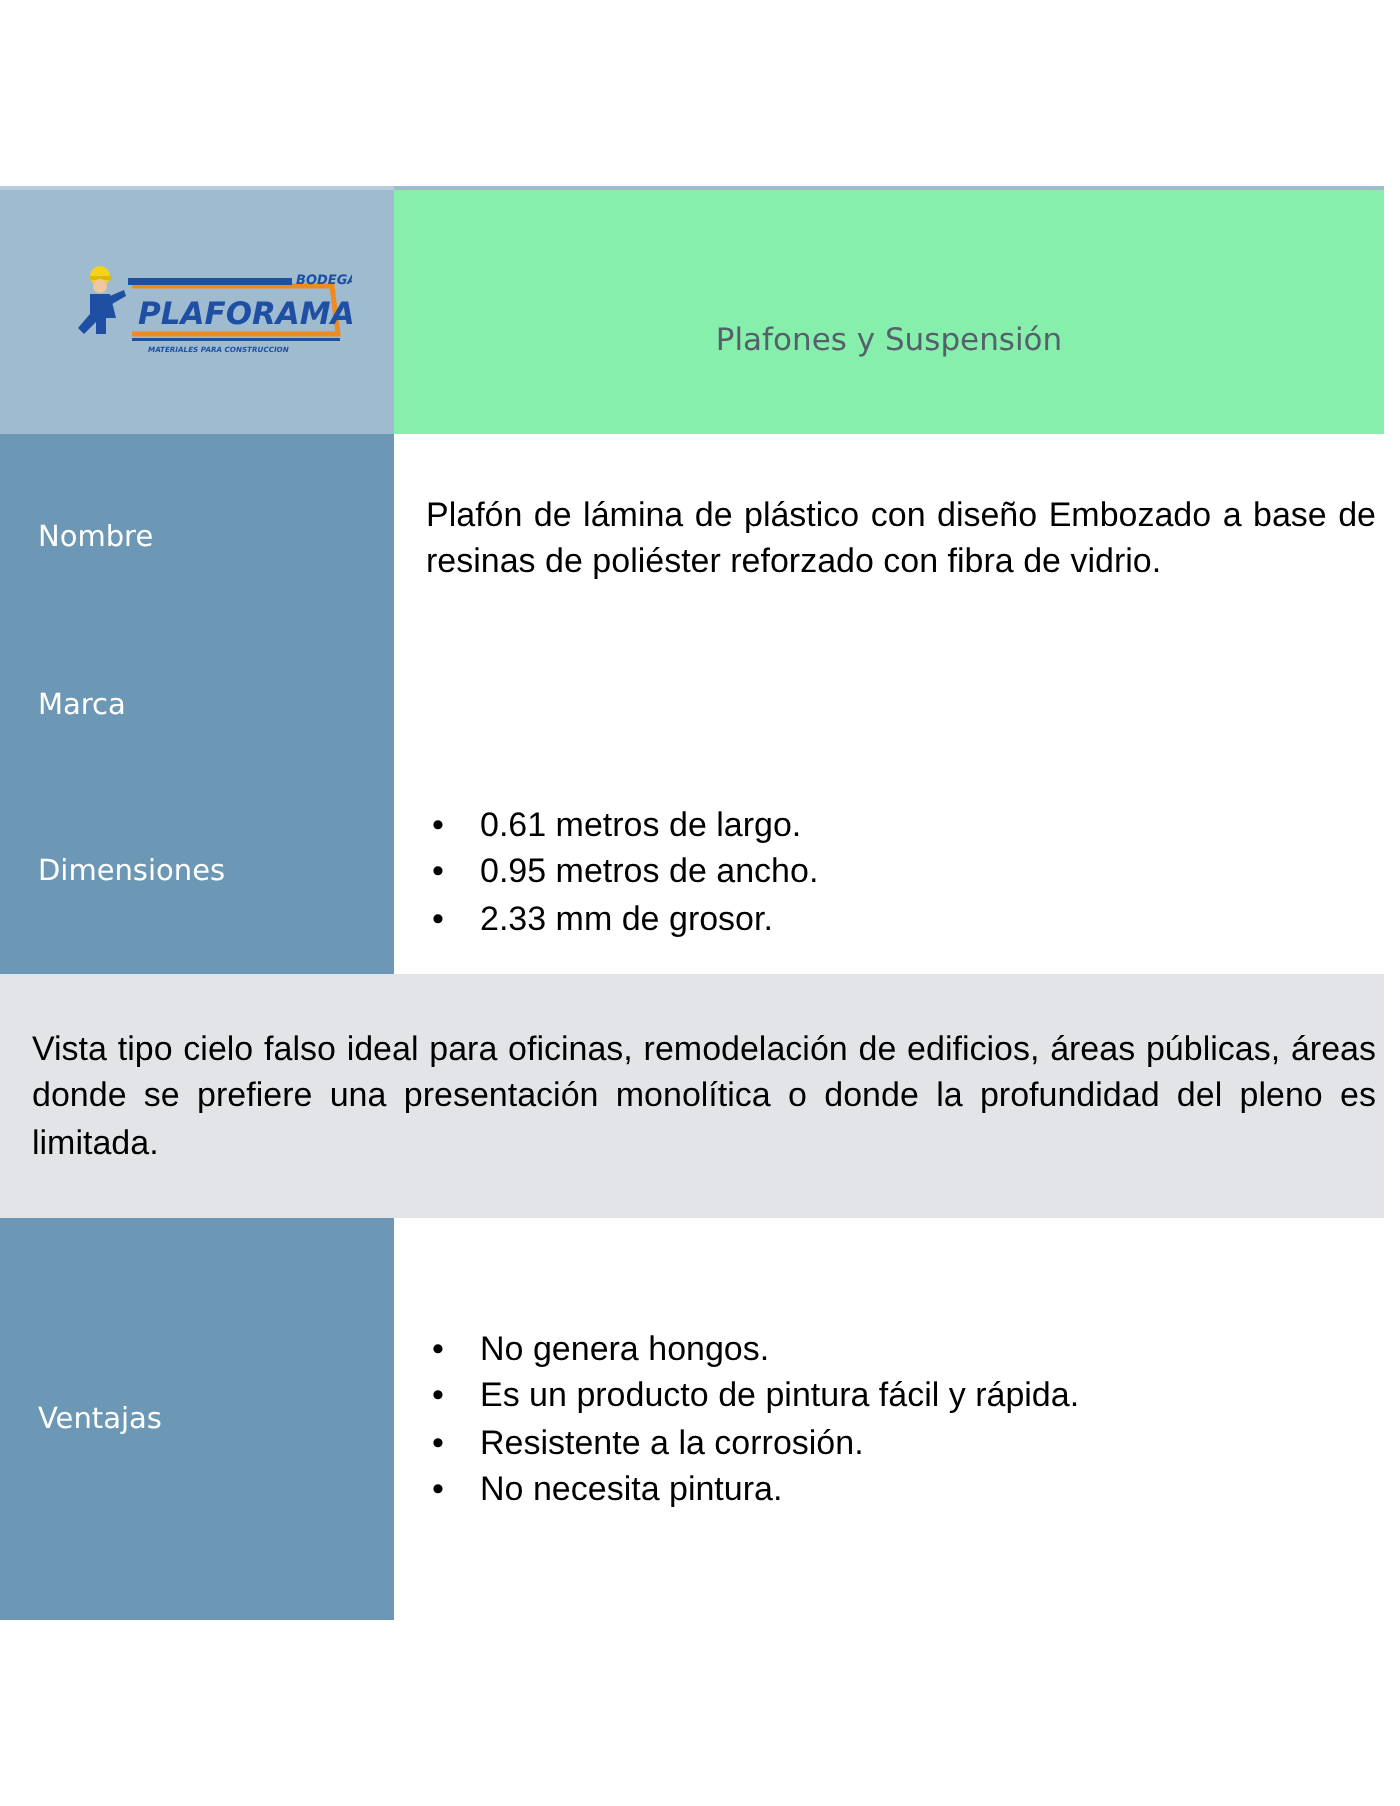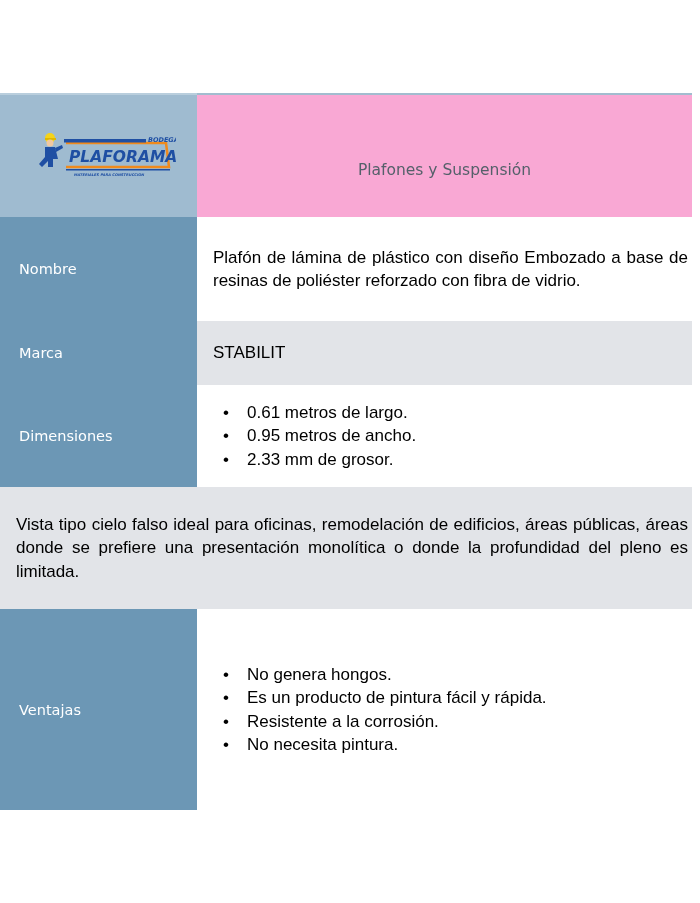--- a/index.html
+++ b/index.html
@@ -11,28 +11,28 @@
       font-family: "DejaVu Sans", sans-serif; font-size: 14.5px;
       display: flex; align-items: center; padding-left: 19px; box-sizing: border-box;
     }
     .value-cell {
       flex: 1; color: #000000; font-size: 17px; line-height: 23.5px;
       padding: 0 4px 0 16px; box-sizing: border-box; display: flex; align-items: center;
     }
     .value-cell.white { background: #ffffff; }
     .value-cell.grey { background: #e2e4e8; }
     .justify { text-align: justify; text-align-last: left; width: 100%; }
-    ul.bullets { list-style: none; margin: 8px; padding: 0; }
+    ul.bullets { list-style: none; margin: 1px; padding: 0; }
     ul.bullets li { position: relative; padding-left: 26px; }
     ul.bullets li::before { content: "•"; position: absolute; left: 2px; top: 0; }
 
     .header-row { height: 124px; }
     .logo-cell { width: 197px; flex: 0 0 197px; background: #9fbbd0; position: relative; border-top: 2px solid #b9cedd; box-sizing: border-box; }
     .title-cell {
-      flex: 1; background: #f9a8d4; display: flex; align-items: center; justify-content: center;
+      flex: 1; background: #86efac; display: flex; align-items: center; justify-content: center;
       color: #55606a; font-family: "DejaVu Sans", sans-serif; font-size: 15.5px; padding-top: 28px; box-sizing: border-box;
       border-top: 2px solid #a2bccf;
     }
     .logo { position: absolute; left: 36px; top: 34px; width: 140px; height: 50px; }
   </style>
 </head>
 <body>
 
 <div class="table">
 
@@ -61,23 +61,20 @@
 
   <div class="row" style="height:104px">
     <div class="label-cell">Nombre</div>
     <div class="value-cell white">
       <div class="justify">Plafón de lámina de plástico con diseño Embozado a base de resinas de poliéster reforzado con fibra de vidrio.</div>
     </div>
   </div>
 
   <div class="row" style="height:64px">
     <div class="label-cell">Marca</div>
-    <div class="value-cell grey">
-      <div>STABILIT</div>
-    </div>
   </div>
 
   <div class="row" style="height:102px">
     <div class="label-cell">Dimensiones</div>
     <div class="value-cell white">
       <ul class="bullets">
         <li>0.61 metros de largo.</li>
         <li>0.95 metros de ancho.</li>
         <li>2.33 mm de grosor.</li>
       </ul>

